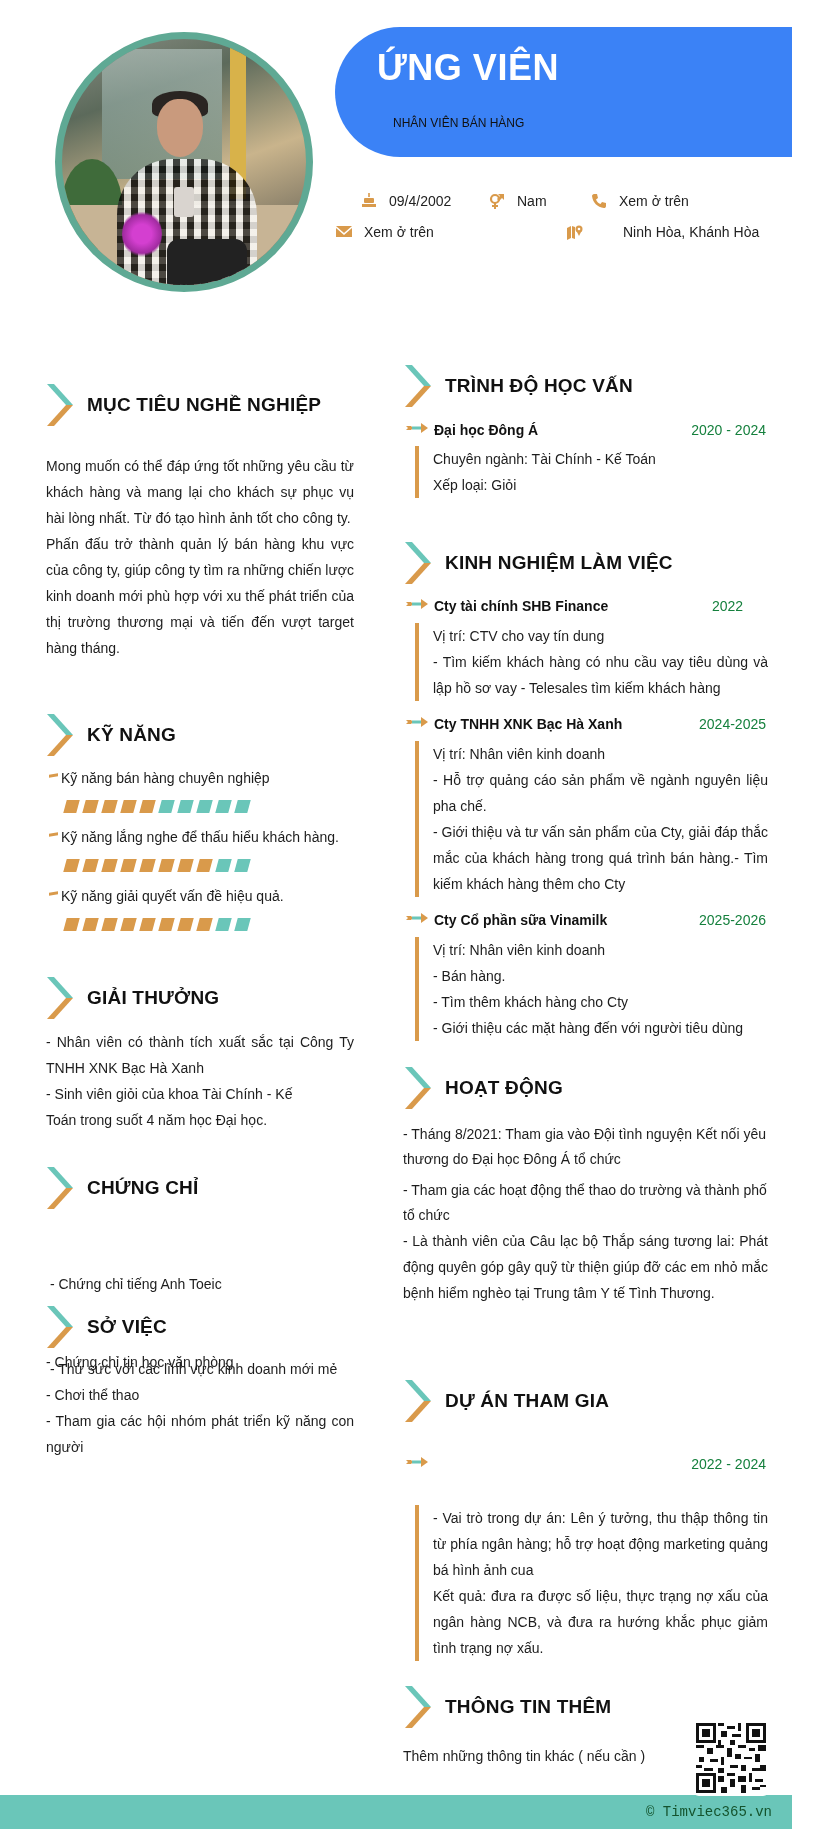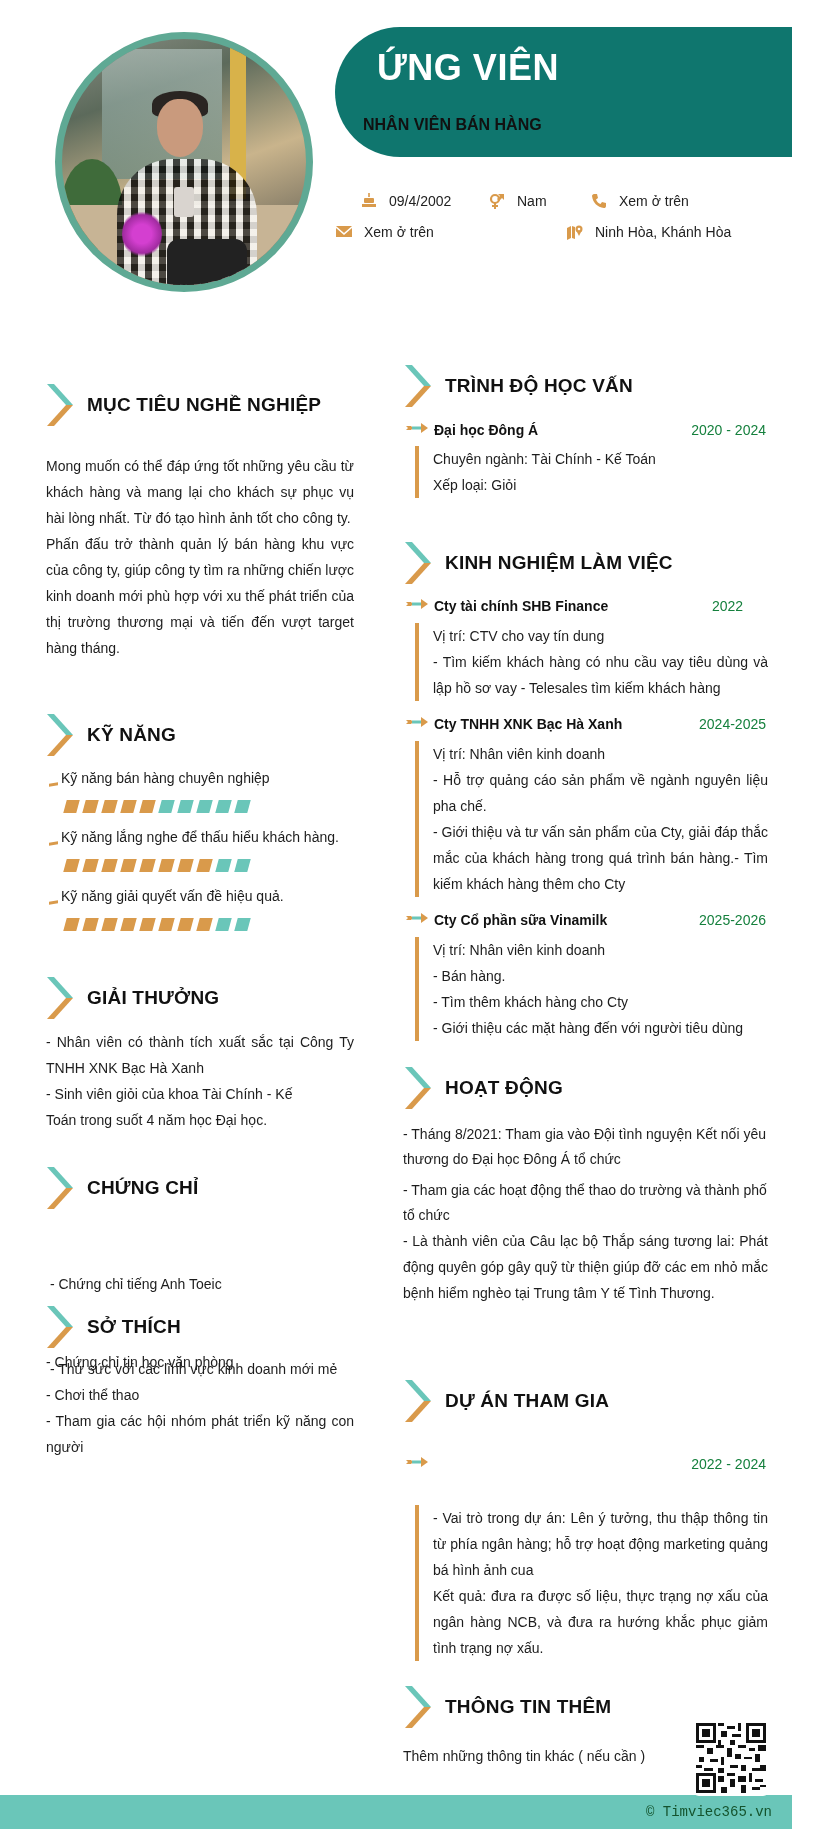--- a/index.html
+++ b/index.html
@@ -23,24 +23,24 @@
     background:
       repeating-linear-gradient(90deg, rgba(0,0,0,.65) 0 7px, rgba(255,255,255,.7) 7px 14px),
       repeating-linear-gradient(0deg, rgba(0,0,0,.45) 0 7px, rgba(255,255,255,.35) 7px 14px);
   }
   .photo .flowers { position: absolute; left: 60px; top: 170px; width: 40px; height: 50px; border-radius: 50%; background: radial-gradient(circle,#d43fd0 30%, #a12ba0 60%, transparent 70%); }
   .photo .phone { position: absolute; left: 112px; top: 148px; width: 20px; height: 30px; border-radius: 3px; background: #d9d4cf; }
   .photo .bag { position: absolute; left: 105px; top: 200px; width: 80px; height: 60px; border-radius: 12px; background: #222; }
 
   .banner {
     position: absolute; left: 335px; top: 27px; width: 457px; height: 130px;
-    background: #0f766e; border-radius: 65px 0 0 65px;
+    background: #3b82f6; border-radius: 65px 0 0 65px;
   }
   .banner .name { position: absolute; left: 42px; top: 20px; font-size: 36px; font-weight: bold; color: #ffffff; letter-spacing: .5px; }
-  .banner .title { position: absolute; left: 28px; top: 89px; font-size: 16px; font-weight: bold; color: #111111; }
+  .banner .title { position: absolute; left: 58px; top: 89px; font-size: 12px; font-weight: normal; color: #111111; }
 
   .info { position: absolute; font-size: 14px; color: #222; display: flex; align-items: center; white-space: nowrap; }
   .info .ic { width: 16px; height: 16px; margin-right: 12px; display: inline-block; color: #d99a4b; }
   .info svg { width: 16px; height: 16px; fill: #d99a4b; display: block; }
 
   
   .sec-head { position: absolute; display: flex; align-items: center; }
   .chev { width: 26px; height: 42px; margin-right: 14px; display: inline-block; }
   .sec-head .htxt { font-size: 19px; font-weight: bold; color: #111; letter-spacing: .2px; }
 
@@ -48,21 +48,21 @@
   .body-text p { margin: 0; }
 
   .entry-head { position: absolute; display: flex; align-items: flex-start; font-size: 14px; }
   .entry-head .arrow { width: 22px; height: 10px; margin-top: 5px; margin-right: 6px; flex: none; }
   .entry-head .ename { font-weight: bold; color: #111; line-height: 24px; }
   .entry-head .edate { position: absolute; color: #15803d; font-size: 14px; line-height: 24px; white-space: nowrap; }
 
   .entry-body { position: absolute; border-left: 4px solid #d99a4b; padding-left: 14px; font-size: 14px; line-height: 26px; color: #1d1d1d; text-align: justify; }
   .entry-body p { margin: 0; }
 
-  .skill-label { position: absolute; font-size: 14px; color: #1d1d1d; display: flex; align-items: flex-end; white-space: nowrap; }
+  .skill-label { position: absolute; font-size: 14px; color: #1d1d1d; display: flex; align-items: center; white-space: nowrap; }
   .skill-label .dash { width: 9px; height: 3px; background: #d99a4b; margin-right: 3px; margin-top: -6px; transform: skewY(-10deg); }
   .skill-bar { position: absolute; display: flex; }
   .skill-bar .seg { width: 13px; height: 13px; margin-right: 6px; transform: skewX(-15deg); }
   .seg.on { background: #d99a4b; }
   .seg.off { background: #6ac6b9; }
 
   .qr {
     position: absolute; left: 693px; top: 1720px; width: 76px; height: 76px; background: #fff;
     border-radius: 0 0 6px 6px; padding: 3px; z-index: 2;
   }
@@ -135,21 +135,21 @@
 </div>
 <div class="info" style="left:336px; top:224px;">
   <span class="ic">
     <svg viewBox="0 0 16 16">
         <polygon points="0,2 16,2 8,9"></polygon>
         <polygon points="0,4 8,11 16,4 16,13 0,13"></polygon>
       </svg>
   </span>
   <span>Xem ở trên</span>
 </div>
-<div class="info" style="left:567px; top:224px;">
+<div class="info" style="left:567px; top:224px;gap:28px;">
   <span class="ic">
     <svg viewBox="0 0 16 16">
         <polygon points="0,4 4,2 4,14 0,16"></polygon>
         <polygon points="5,2 8,3 8,15 5,14"></polygon>
         <circle cx="12" cy="5" r="3.5"></circle>
         <polygon points="9,6 15,6 12,12"></polygon>
         <circle cx="12" cy="5" r="1.3" fill="#fff"></circle>
       </svg>
   </span>
   <span>Ninh Hòa, Khánh Hòa</span>
@@ -243,21 +243,21 @@
 </div>
 <div class="body-text" style="left:46px; top:1219px; width:308px; white-space:pre;">
   <p> - Chứng chỉ tiếng Anh Toeic</p>
   <p>- Chứng chỉ tin học văn phòng</p>
 </div>
 
 <div class="sec-head" style="left:47px; top:1306px;">
   <svg class="chev">
       <use href="#chev"></use>
     </svg>
-  <span class="htxt">SỞ THÍCH</span>
+  <span class="htxt">SỞ VIỆC</span>
 </div>
 <div class="body-text" style="left:46px; top:1356px; width:308px;">
   <p style="white-space:pre;"> - Thử sức với các lĩnh vực kinh doanh mới mẻ</p>
   <p>- Chơi thể thao</p>
   <p>- Tham gia các hội nhóm phát triển kỹ năng con người</p>
 </div>
 
 <div class="sec-head" style="left:405px; top:365px;">
   <svg class="chev">
       <use href="#chev"></use>

